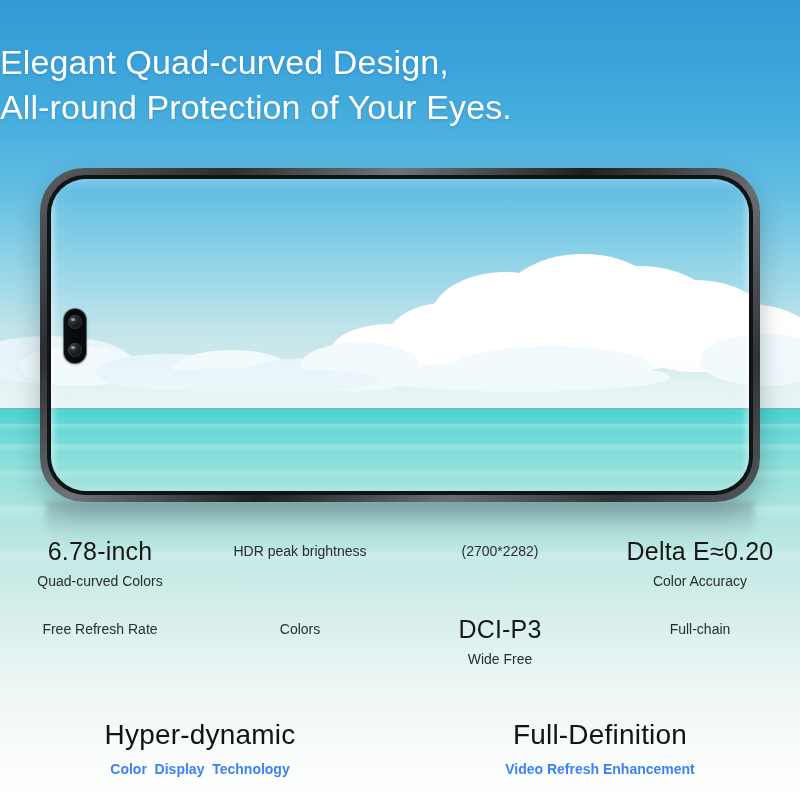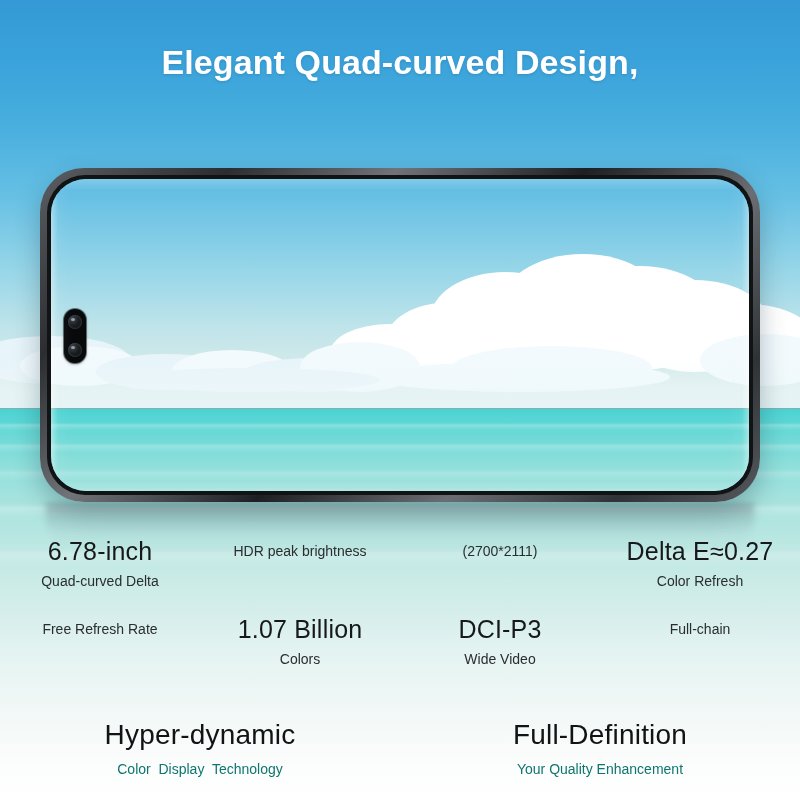--- a/index.html
+++ b/index.html
@@ -234,24 +234,23 @@
       rgba(255,255,255,0.00) 100%);
     filter: blur(3px);
   }
 
   
   .headline {
     position: absolute;
     left: 0;
     top: 40px;
     width: 800px;
-    text-align: center;
     color: #ffffff;
     font-size: 34px;
-    font-weight: bold;
+    font-weight: normal;
     line-height: 45px;
     letter-spacing: 0.1px;
     text-shadow: 0 1px 3px rgba(20,70,100,0.22);
   }
   .headline .line { display: block; white-space: nowrap; }
 
   
   .specs {
     position: absolute;
     left: 0;
@@ -294,23 +293,23 @@
     font-size: 28px;
     font-weight: 400;
     line-height: 34px;
     color: #111315;
     letter-spacing: 0.2px;
     white-space: nowrap;
   }
   .feature-sub {
     margin-top: 8px;
     font-size: 14px;
-    font-weight: 400;
+    font-weight: 700;
     line-height: 18px;
-    color: #0f766e;
+    color: #3b82f6;
     white-space: pre;
   }
 </style>
 </head>
 <body>
 
 <div id="page">
 
   <div class="scene">
     <div class="sky"></div>
@@ -334,20 +333,21 @@
       <div class="cloud dim" style="left:120px;  top:118px; width:260px; height:24px;"></div>
     </div>
     <div class="haze"></div>
     <div class="water"></div>
     <div class="water-streaks"></div>
     <div class="horizon-line"></div>
   </div>
 
   <h1 class="headline">
     <span class="line">Elegant Quad-curved Design,</span>
+    <span class="line">All-round Protection of Your Eyes.</span>
   </h1>
 
   <div class="phone-reflection"></div>
 
   <div class="phone">
     <div class="side-btn volume"></div>
     <div class="side-btn power"></div>
     <div class="phone-inner">
       <div class="screen">
         <div class="screen-scene">
@@ -382,60 +382,59 @@
         </div>
         <div class="glass-edge"></div>
       </div>
     </div>
   </div>
 
   <div class="specs">
 
     <div class="spec">
       <div class="spec-value">6.78-inch</div>
-      <div class="spec-label">Quad-curved Delta</div>
+      <div class="spec-label">Quad-curved Colors</div>
     </div>
 
     <div class="spec">
       <div class="spec-label">HDR peak brightness</div>
     </div>
 
     <div class="spec">
-      <div class="spec-label">(2700*2111)</div>
-    </div>
-
-    <div class="spec">
-      <div class="spec-value">Delta E≈0.27</div>
-      <div class="spec-label">Color Refresh</div>
+      <div class="spec-label">(2700*2282)</div>
+    </div>
+
+    <div class="spec">
+      <div class="spec-value">Delta E≈0.20</div>
+      <div class="spec-label">Color Accuracy</div>
     </div>
 
     <div class="spec">
       <div class="spec-label">Free Refresh Rate</div>
     </div>
 
     <div class="spec">
-      <div class="spec-value">1.07 Billion</div>
       <div class="spec-label">Colors</div>
     </div>
 
     <div class="spec">
       <div class="spec-value">DCI-P3</div>
-      <div class="spec-label">Wide Video</div>
+      <div class="spec-label">Wide Free</div>
     </div>
 
     <div class="spec">
       <div class="spec-label">Full-chain</div>
     </div>
 
   </div>
 
   <div class="features">
     <div class="feature">
       <div class="feature-title">Hyper-dynamic</div>
       <div class="feature-sub">Color  Display  Technology</div>
     </div>
     <div class="feature">
       <div class="feature-title">Full-Definition</div>
-      <div class="feature-sub">Your Quality Enhancement</div>
+      <div class="feature-sub">Video Refresh Enhancement</div>
     </div>
   </div>
 
 </div>
 
 </body></html>

